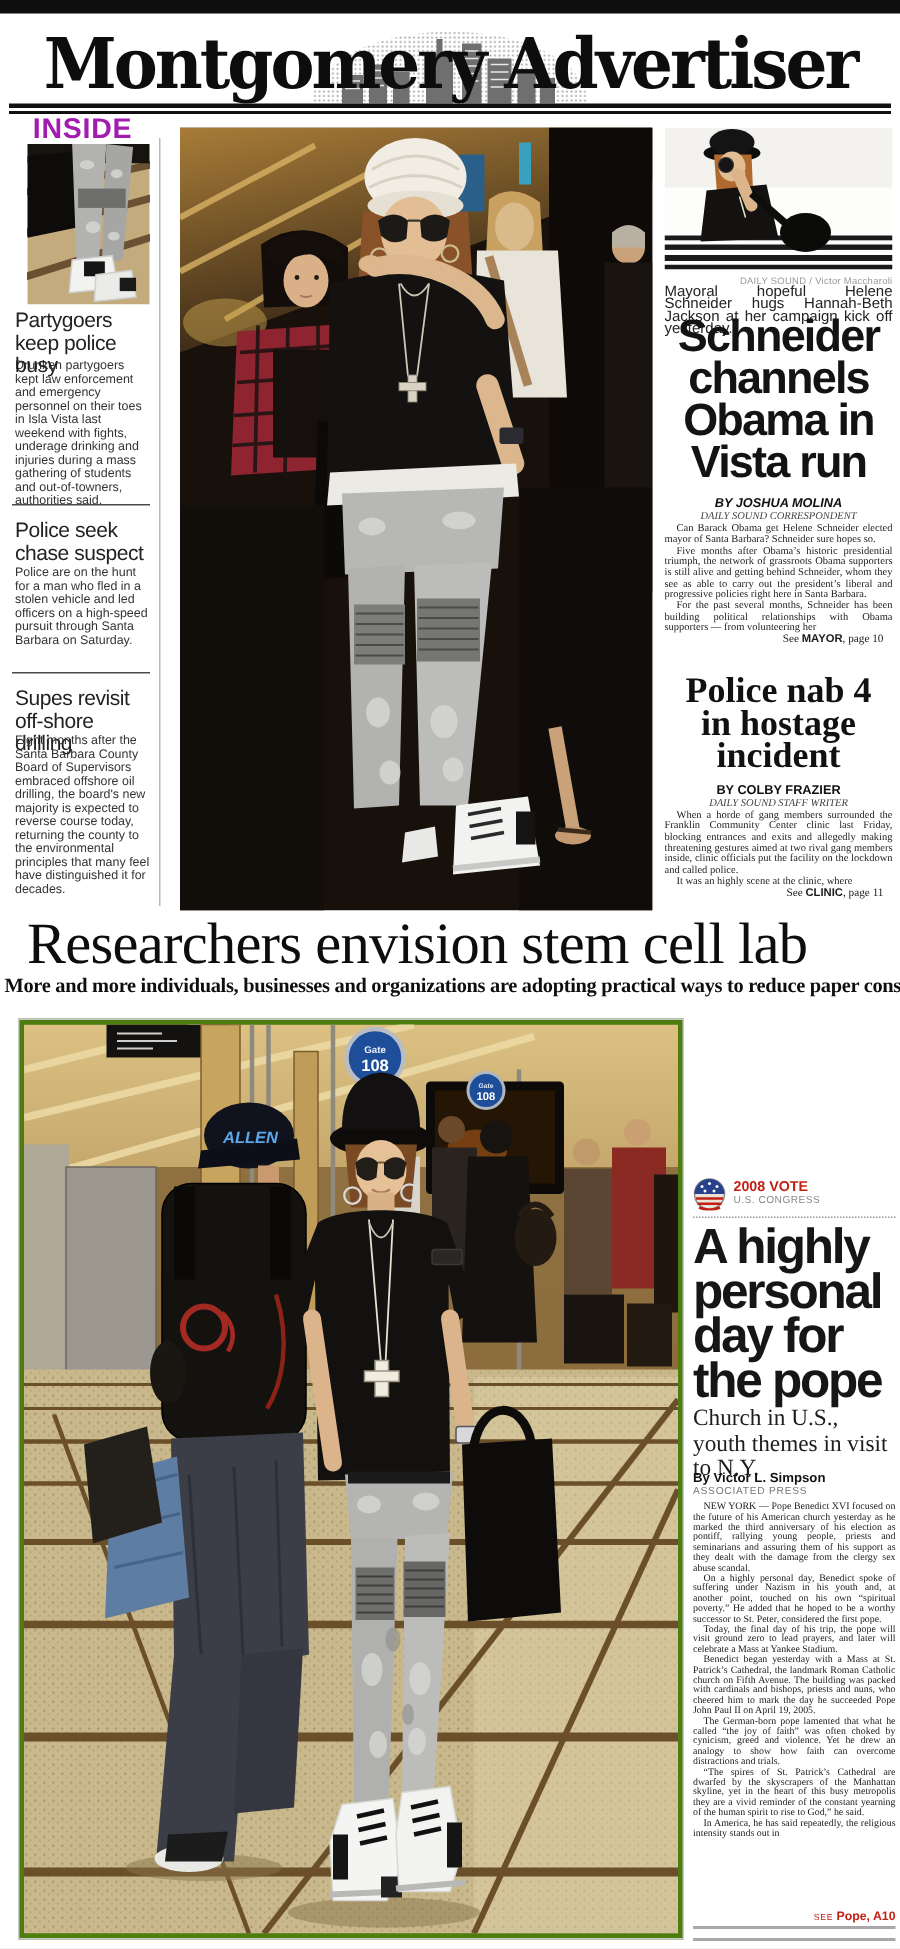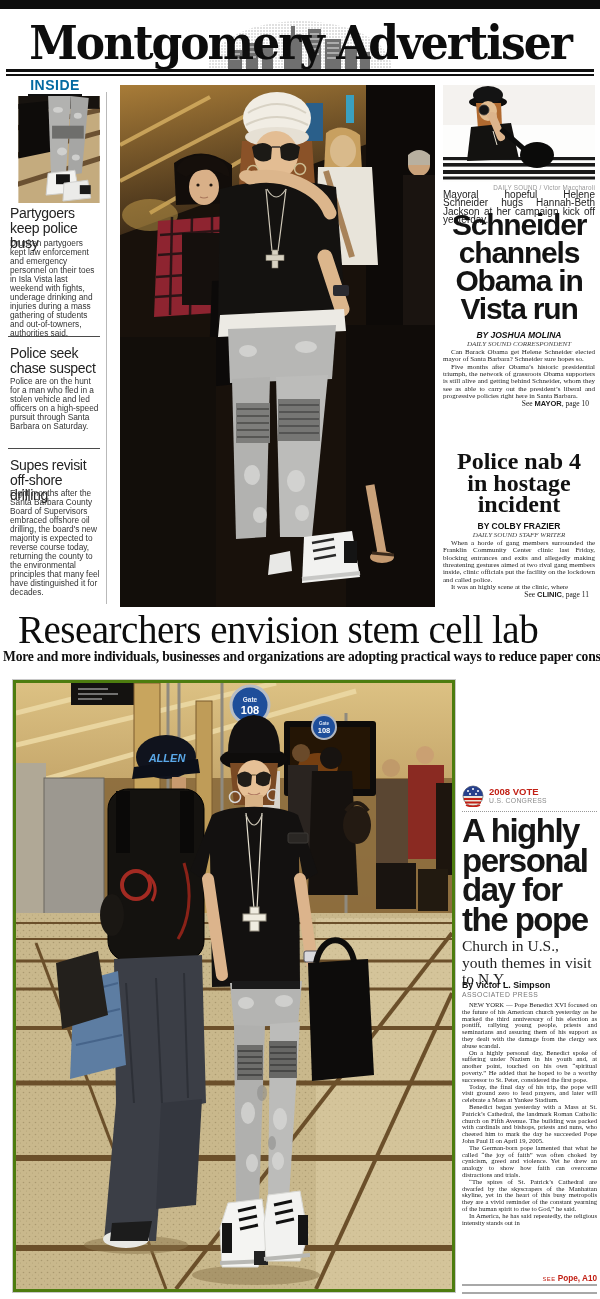--- a/index.html
+++ b/index.html
@@ -9,22 +9,22 @@
   
   .topbar{left:0;top:0;width:600px;height:9px;background:#0e0e0e;}
   .skyline{left:200px;top:12px;width:200px;height:58px;}
   .mast-title{left:0;top:16px;width:600px;text-align:center;
       font-family:"DejaVu Serif",serif;font-weight:bold;font-size:44px;
       letter-spacing:-2px;color:#0d0d0d;transform:scaleY(1.06);transform-origin:top;}
   .rule-thick{left:6px;top:69px;width:588px;height:3px;background:#101010;}
   .rule-thin{left:6px;top:74px;width:588px;height:2px;background:#101010;}
   
   .inside-label{left:8px;top:76px;width:94px;text-align:center;}
-  .inside-label span{display:inline-block;font-weight:bold;font-size:14px;letter-spacing:0.5px;
-      border-bottom:2px solid #111;padding:0 2px 1px 2px;color:#0369a1;}
+  .inside-label span{display:inline-block;font-weight:bold;font-size:19px;letter-spacing:0.5px;
+      border-bottom:2px solid #111;padding:0 2px 1px 2px;color:#a21caf;}
   .sidebar-photo{left:18px;top:96px;width:82px;height:107px;}
   .side-title{left:10px;width:92px;font-size:14px;line-height:15px;color:#222;letter-spacing:-0.3px;}
   .side-body{left:10px;width:90px;font-size:8.3px;line-height:9px;color:#333;}
   .st1{top:206px;} .sb1{top:239px;}
   .sdiv{left:8px;width:92px;height:1px;background:#4a4a4a;}
   .sd1{top:336px;}
   .st2{top:346px;} .sb2{top:377px;}
   .sd2{top:448px;}
   .st3{top:458px;} .sb3{top:489px;}
   .vdivider{left:106px;top:92px;width:1px;height:512px;background:#b9b9b9;}
@@ -288,20 +288,21 @@
     <div>Schneider</div>
     <div>channels</div>
     <div>Obama in</div>
     <div>Vista run</div>
   </div>
   <div class="abs byline m-by">BY JOSHUA MOLINA</div>
   <div class="abs byorg m-org">DAILY SOUND CORRESPONDENT</div>
   <div class="abs newsbody m-body">
     <p>Can Barack Obama get Helene Schneider elected mayor of Santa Barbara? Schneider sure hopes so.</p>
     <p>Five months after Obama’s historic presidential triumph, the network of grassroots Obama supporters is still alive and getting behind Schneider, whom they see as able to carry out the president’s liberal and progressive policies right here in Santa Barbara.</p>
+    <p>For the past several months, Schneider has been building political relationships with Obama supporters — from volunteering her</p>
     <p class="jumpline"><span>See </span><b>MAYOR</b><span>,  page 10</span></p>
   </div>
   <div class="abs hostage-head">
     <div>Police nab 4</div>
     <div>in hostage</div>
     <div>incident</div>
   </div>
   <div class="abs byline h-by">BY COLBY FRAZIER</div>
   <div class="abs byorg h-org">DAILY SOUND STAFF WRITER</div>
   <div class="abs newsbody h-body">

